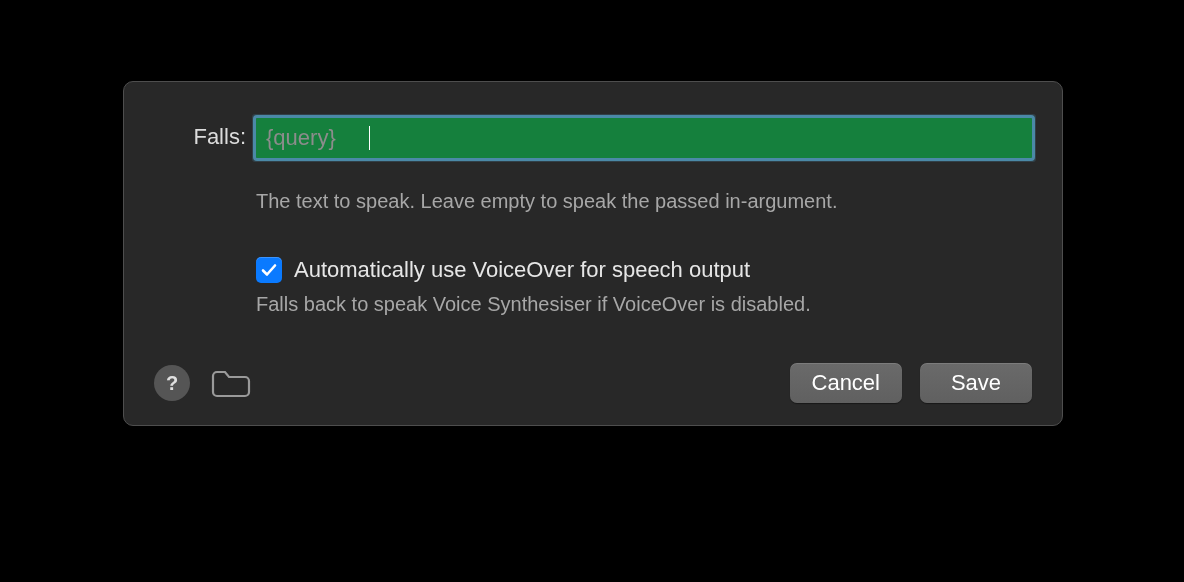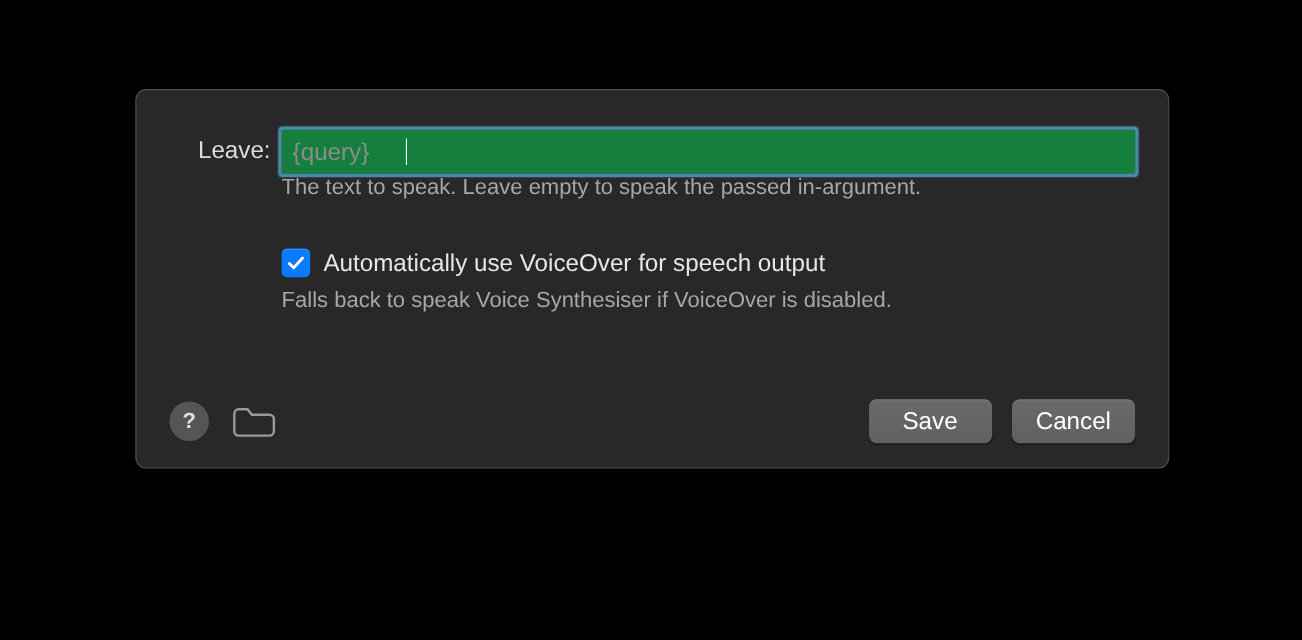--- a/index.html
+++ b/index.html
@@ -57,21 +57,21 @@
       position: absolute;
       left: 245px;
       top: 44px;
       width: 1px;
       height: 24px;
       background: #ffffff;
     }
     .help-text {
       color: #a7a7a7;
       font-size: 20px;
-      margin-top: 1px;
+      margin-top: 32px;
     }
     .checkbox-row {
       display: flex;
       align-items: flex-end;
       margin-top: 44px;
     }
     .checkbox {
       width: 26px;
       height: 26px;
       background: #0a7aff;
@@ -135,21 +135,21 @@
       margin-left: 18px;
       box-shadow: 0 1px 1px rgba(0,0,0,0.4), inset 0 1px 0 rgba(255,255,255,0.12);
     }
   </style>
 </head>
 <body>
 
 <div class="dialog">
 
   <div class="row">
-    <div class="label-col">Leave:</div>
+    <div class="label-col">Falls:</div>
     <div class="field-col">
       <input class="speak-input" type="text" placeholder="{query}" style="">
       <div class="help-text">The text to speak. Leave empty to speak the passed in-argument.</div>
 
       <div class="checkbox-row">
         <div class="checkbox">
           <svg width="18" height="18" viewBox="0 0 18 18">
             <path d="M3 9.5 L7 13.5 L15 4.5" stroke="#ffffff" stroke-width="2.6" fill="none" stroke-linecap="round" stroke-linejoin="round"></path>
           </svg>
         </div>
@@ -164,17 +164,17 @@
   <div class="footer">
     <div class="help-btn">
       <span>?</span>
     </div>
     <div class="folder-btn">
       <svg width="42" height="32" viewBox="0 0 42 32">
         <path d="M3 9 C3 6.8 4.8 5 7 5 L15 5 L19 10 L35 10 C37.2 10 39 11.8 39 14 L39 25 C39 27.2 37.2 29 35 29 L7 29 C4.8 29 3 27.2 3 25 Z" fill="none" stroke="#9a9a9a" stroke-width="2.2"></path>
       </svg>
     </div>
     <div class="spacer"></div>
+    <button class="btn">Cancel</button>
     <button class="btn">Save</button>
-    <button class="btn">Cancel</button>
   </div>
 
 </div>
 
 </body></html>

